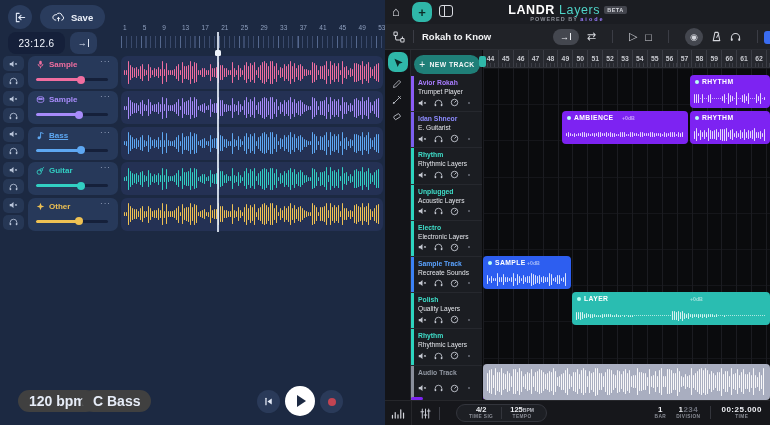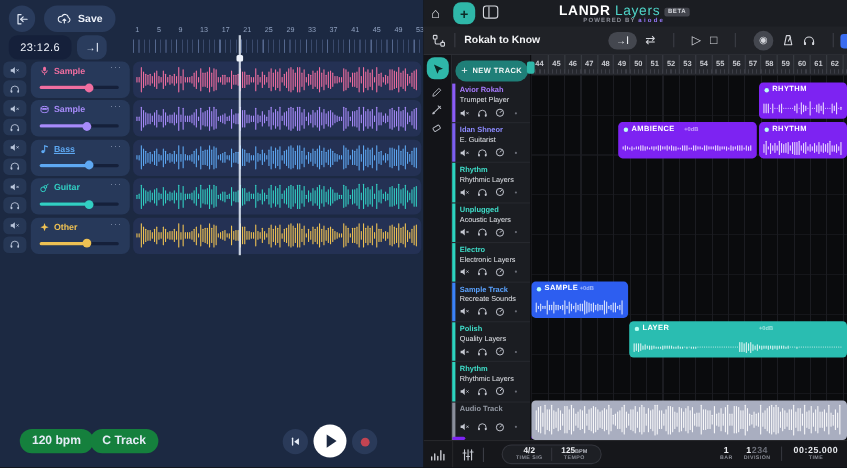--- a/index.html
+++ b/index.html
@@ -34,22 +34,22 @@
   .l-cname{position:absolute;left:8px;top:4px;display:flex;align-items:center;gap:4px;font-size:8px;font-weight:700;}
   .l-cdots{position:absolute;right:7px;top:1px;font-size:8px;color:#9aa7c2;letter-spacing:1px;}
   .l-slider{position:absolute;left:8px;right:10px;top:22px;height:3px;border-radius:2px;background:#15203a;}
   .l-sfill{position:absolute;left:0;top:0;height:3px;border-radius:2px;}
   .l-sknob{position:absolute;top:-2.5px;width:8px;height:8px;border-radius:50%;margin-left:-4px;}
   .l-wave{position:absolute;left:121px;top:0;width:262px;height:33px;border-radius:6px;background:#243154;overflow:hidden;}
   .l-wbars{position:absolute;left:3px;right:3px;top:5px;bottom:5px;display:flex;align-items:center;gap:1px;}
   .l-wbars i,.c-wave i{flex:0 0 1px;background:currentColor;border-radius:.5px;}
   .l-playhead{position:absolute;left:217px;top:32px;width:1.5px;height:200px;background:rgba(230,238,250,.85);z-index:5;}
   .l-playhead::before{content:"";position:absolute;left:-2.2px;top:18px;width:6px;height:6px;border-radius:1.5px;background:#eef3fb;}
-  .l-pill{position:absolute;bottom:13px;height:22px;padding:0 11px;border-radius:12px;background:#15803d;
-    display:flex;align-items:center;font-size:11px;font-weight:700;color:#e6ecf7;}
+  .l-pill{position:absolute;bottom:13px;height:22px;padding:0 11px;border-radius:12px;background:#404040;
+    display:flex;align-items:center;font-size:14px;font-weight:700;color:#e6ecf7;}
   .l-pill.bpm{left:18px;} .l-pill.key{left:82px;}
   .l-skip{position:absolute;left:257px;bottom:12px;width:23px;height:23px;border-radius:50%;background:#2a3a59;
     display:flex;align-items:center;justify-content:center;color:#e6ecf7;}
   .l-play{position:absolute;left:285px;bottom:9px;width:30px;height:30px;border-radius:50%;background:#fff;
     display:flex;align-items:center;justify-content:center;}
   .l-play i{display:block;width:0;height:0;border-left:9px solid #1c2942;border-top:6px solid transparent;border-bottom:6px solid transparent;margin-left:3px;}
   .l-rec{position:absolute;left:320px;bottom:12px;width:23px;height:23px;border-radius:50%;background:#2a3a59;
     display:flex;align-items:center;justify-content:center;}
   .l-rec i{display:block;width:8px;height:8px;border-radius:50%;background:#c24452;}
   
@@ -996,21 +996,21 @@
               <i style="height:57%"></i>
               <i style="height:78%"></i>
               <i style="height:84%"></i>
             </div>
     </div>
   </div>
       </div>
     <div class="l-playhead"></div>
 
     <div class="l-pill bpm">120 bpm</div>
-    <div class="l-pill key">C Track</div>
+    <div class="l-pill key">C Bass</div>
 
     <div class="l-skip">
       <span>
           <svg viewBox="0 0 10 10" width="9" height="9">
             <path d="M2.2 1.5v7" stroke="currentColor" stroke-width="1.4" stroke-linecap="round"></path>
             <path d="M8.6 1.6L3.8 5l4.8 3.4z" fill="currentColor"></path>
           </svg>
         </span>
     </div>
     <div class="l-play">

